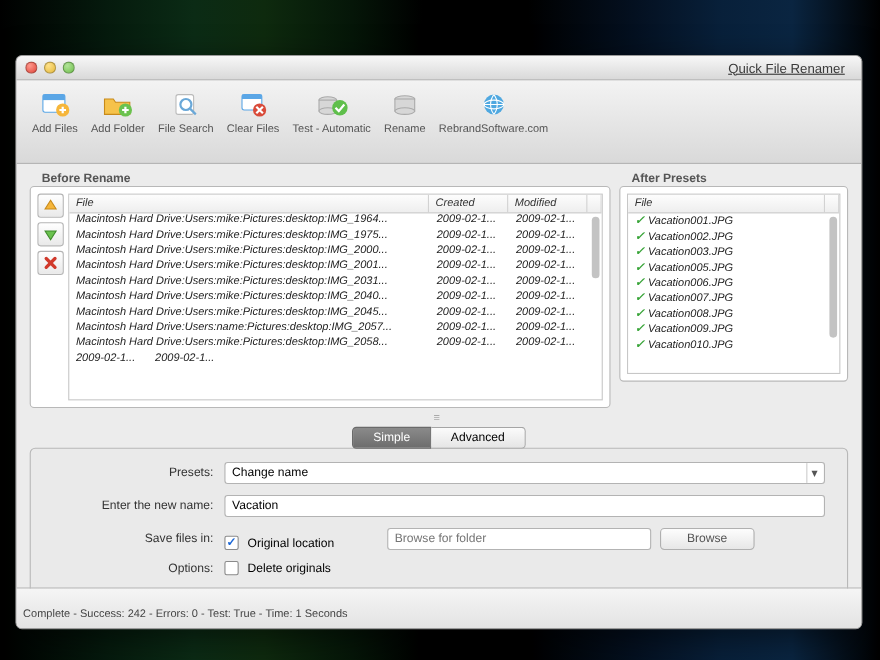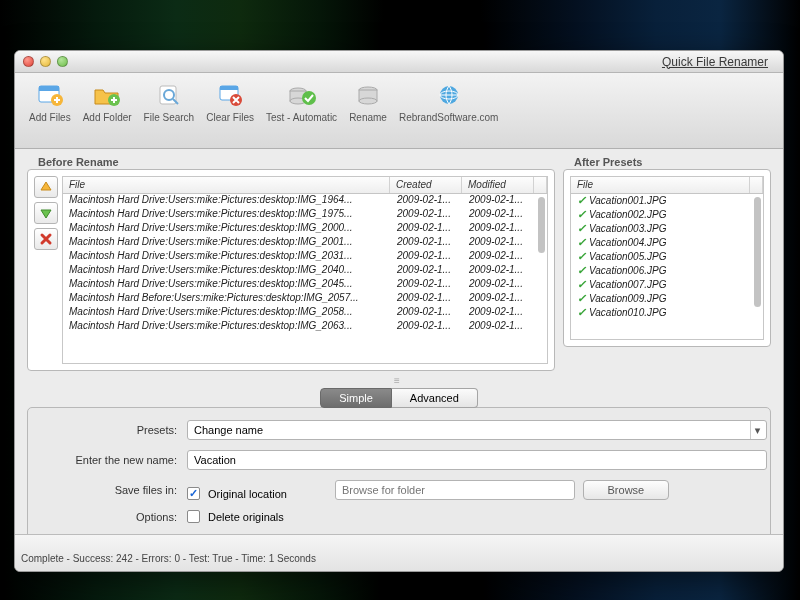--- a/index.html
+++ b/index.html
@@ -31,21 +31,21 @@
   .tbody { flex: 1; overflow: hidden; position: relative; }
   .tr { display: flex; height: 14px; align-items: flex-start; }
   .td { padding: 0 6px; font-size: 10px; color: #222; white-space: nowrap; overflow: hidden; }
   .scrollbar { position: absolute; top: 20px; right: 2px; width: 7px; height: 56px; background: #c3c3c3; border-radius: 4px; }
   .grip { text-align: center; color: #aaa; font-size: 10px; letter-spacing: 4px; margin: 4px 0 2px 0; }
   .tabbar { display: flex; justify-content: center; margin-bottom: -1px; }
   .tab { height: 20px; padding: 3px 18px 0 18px; border: 1px solid #a5a5a5; background: linear-gradient(#fbfbfb,#e5e5e5); font-size: 11px; position: relative; }
   .tab:first-child { border-top-left-radius: 4px; border-bottom-left-radius: 4px; }
   .tab:last-child { border-top-right-radius: 4px; border-bottom-right-radius: 4px; border-left: none; }
   .tab.active { background: linear-gradient(#8a8a8a,#6d6d6d); color: #fff; border-color: #6a6a6a; }
-  .form-panel { border: 1px solid #b8b8b8; border-radius: 5px; background: #eaeaea; height: 190px; padding: 12px 3px; }
+  .form-panel { border: 1px solid #b8b8b8; border-radius: 5px; background: #eaeaea; height: 190px; padding: 12px 20px; }
   .frow { display: flex; align-items: center; margin-bottom: 10px; }
   .flabel { width: 156px; text-align: right; padding-right: 10px; color: #333; font-size: 11px; }
   .fcontrol { flex: 1; display: flex; align-items: flex-end; gap: 8px; }
   .select, .textinput { height: 20px; border: 1px solid #b3b3b3; border-radius: 3px; background: #fff; padding: 0 6px; width: 100%; font-size: 11px; }
   .select { display:flex; align-items:center; justify-content:space-between; }
   .select .arrow { width:14px; text-align:center; color:#555; border-left:1px solid #ccc; margin-right:-4px; height:100%; display:flex; align-items:center; justify-content:center;}
   .checkbox { width: 13px; height: 13px; border: 1px solid #8a8a8a; border-radius: 2px; background: #fff; display: inline-flex; align-items:center; justify-content:center; }
   .checkbox.checked::after { content: "✓"; color: #1a66d6; font-size: 11px; font-weight: bold; line-height: 1; }
   .ph { color: #aaa; }
   .btn-browse { width: 86px; height: 20px; border: 1px solid #b0b0b0; border-radius: 4px; background: linear-gradient(#fdfdfd,#e7e7e7); text-align:center; line-height:18px; color:#555; }
@@ -209,33 +209,32 @@
                   <div class="td" style="width:72px">2009-02-1...</div>
                   <div class="td" style="width:12px"></div>
                 </div>
                 <div class="tr">
                   <div class="td" style="flex:1">Macintosh Hard Drive:Users:mike:Pictures:desktop:IMG_2045...</div>
                   <div class="td" style="width:72px">2009-02-1...</div>
                   <div class="td" style="width:72px">2009-02-1...</div>
                   <div class="td" style="width:12px"></div>
                 </div>
                 <div class="tr">
-                  <div class="td" style="flex:1">Macintosh Hard Before:Users:mike:Pictures:desktop:IMG_2057...</div>
+                  <div class="td" style="flex:1">Macintosh Hard Drive:Users:name:Pictures:desktop:IMG_2057...</div>
                   <div class="td" style="width:72px">2009-02-1...</div>
                   <div class="td" style="width:72px">2009-02-1...</div>
                   <div class="td" style="width:12px"></div>
                 </div>
                 <div class="tr">
                   <div class="td" style="flex:1">Macintosh Hard Drive:Users:mike:Pictures:desktop:IMG_2058...</div>
                   <div class="td" style="width:72px">2009-02-1...</div>
                   <div class="td" style="width:72px">2009-02-1...</div>
                   <div class="td" style="width:12px"></div>
                 </div>
                 <div class="tr">
-                  <div class="td" style="flex:1">Macintosh Hard Drive:Users:mike:Pictures:desktop:IMG_2063...</div>
                   <div class="td" style="width:72px">2009-02-1...</div>
                   <div class="td" style="width:72px">2009-02-1...</div>
                   <div class="td" style="width:12px"></div>
                 </div>
               </div>
             <div class="scrollbar"></div>
           </div>
         </div>
       </div>
 
@@ -254,33 +253,33 @@
                 </div>
                 <div class="tr">
                   <div class="td" style="flex:1"><span class="check">✓</span> Vacation002.JPG</div>
                   <div class="td" style="width:12px"></div>
                 </div>
                 <div class="tr">
                   <div class="td" style="flex:1"><span class="check">✓</span> Vacation003.JPG</div>
                   <div class="td" style="width:12px"></div>
                 </div>
                 <div class="tr">
-                  <div class="td" style="flex:1"><span class="check">✓</span> Vacation004.JPG</div>
-                  <div class="td" style="width:12px"></div>
-                </div>
-                <div class="tr">
                   <div class="td" style="flex:1"><span class="check">✓</span> Vacation005.JPG</div>
                   <div class="td" style="width:12px"></div>
                 </div>
                 <div class="tr">
                   <div class="td" style="flex:1"><span class="check">✓</span> Vacation006.JPG</div>
                   <div class="td" style="width:12px"></div>
                 </div>
                 <div class="tr">
                   <div class="td" style="flex:1"><span class="check">✓</span> Vacation007.JPG</div>
+                  <div class="td" style="width:12px"></div>
+                </div>
+                <div class="tr">
+                  <div class="td" style="flex:1"><span class="check">✓</span> Vacation008.JPG</div>
                   <div class="td" style="width:12px"></div>
                 </div>
                 <div class="tr">
                   <div class="td" style="flex:1"><span class="check">✓</span> Vacation009.JPG</div>
                   <div class="td" style="width:12px"></div>
                 </div>
                 <div class="tr">
                   <div class="td" style="flex:1"><span class="check">✓</span> Vacation010.JPG</div>
                   <div class="td" style="width:12px"></div>
                 </div>

